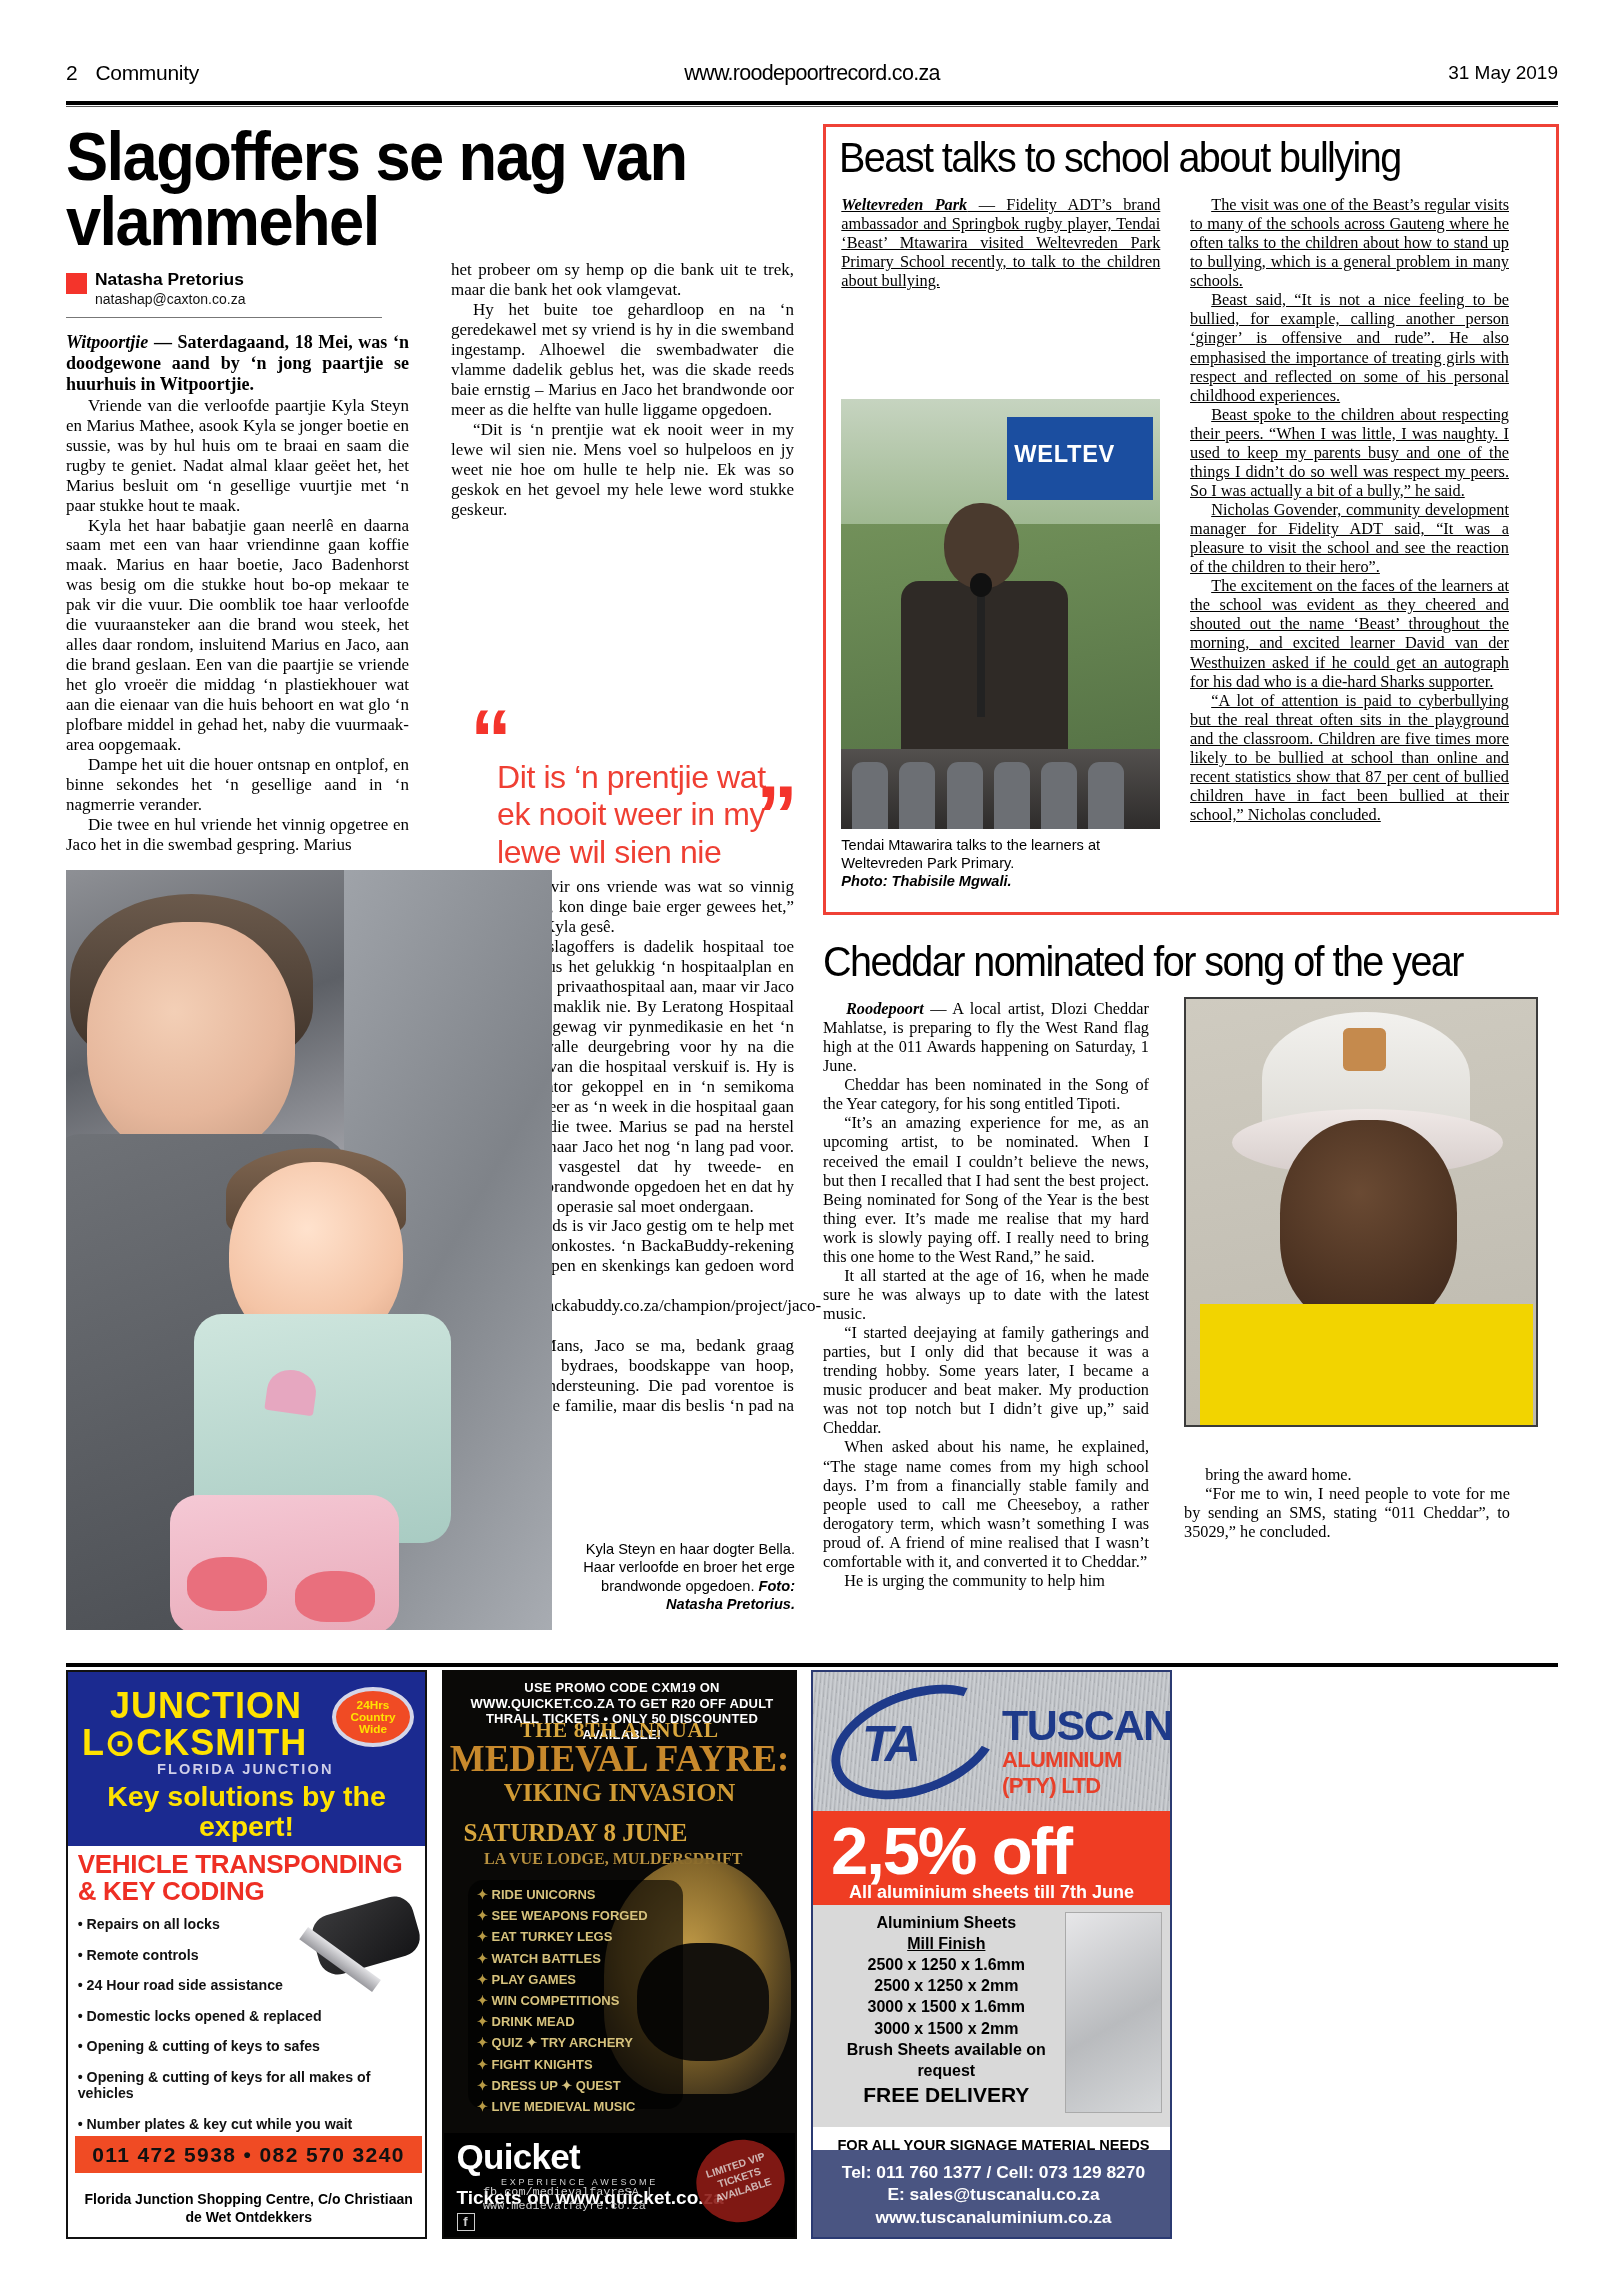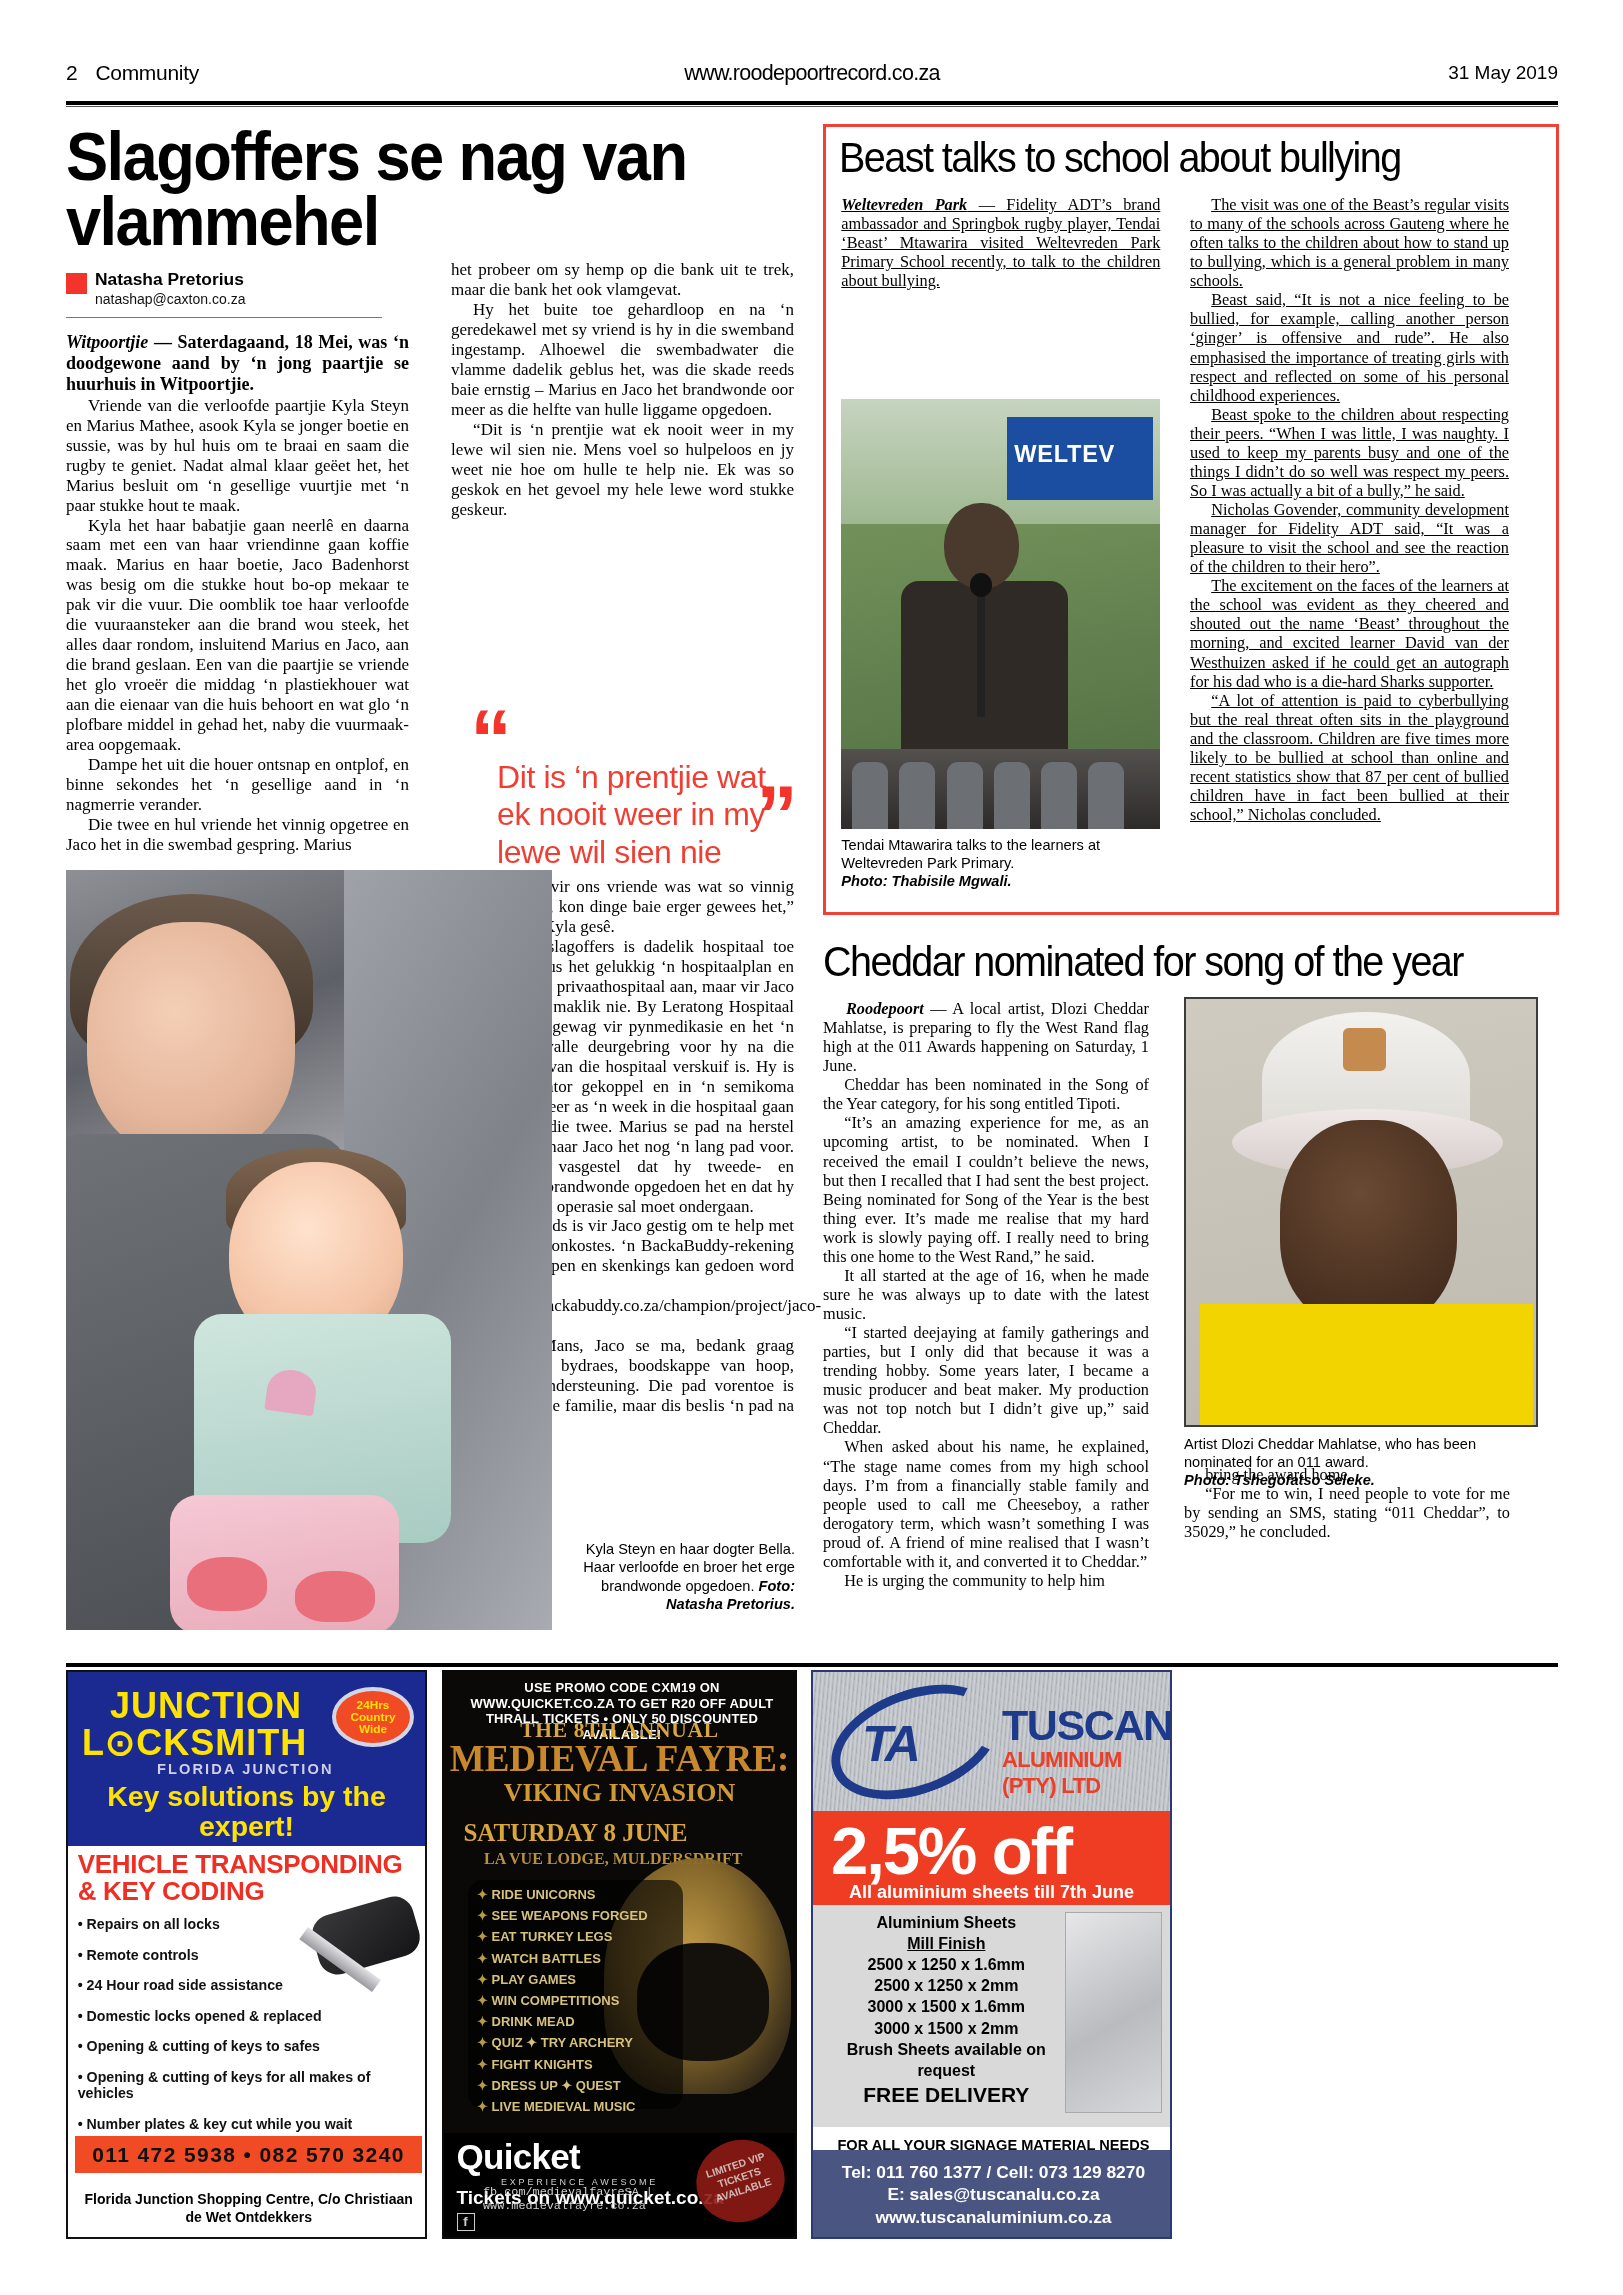--- a/index.html
+++ b/index.html
@@ -363,24 +363,20 @@
     </div>
 
     <div class="ched-photo">
       <div class="cp-hat"></div>
       <div class="cp-badge"></div>
       <div class="cp-brim"></div>
       <div class="cp-face"></div>
       <div class="cp-shirt"></div>
     </div>
 
-    <div class="ched-cap">
-      <span>Artist Dlozi Cheddar Mahlatse, who has been nominated for an 011 award.</span><br>
-      <span class="credit">Photo: Tshegofatso Seleke.</span>
-    </div>
 
     <div class="ched-col ccolB">
       <p class="noind">bring the award home.</p>
       <p>“For me to win, I need people to vote for me by sending an SMS, stating “011 Cheddar”, to 35029,” he concluded.</p>
     </div>
   </div>
 
   <div class="ad-rule"></div>
 
   <div class="adrow">

